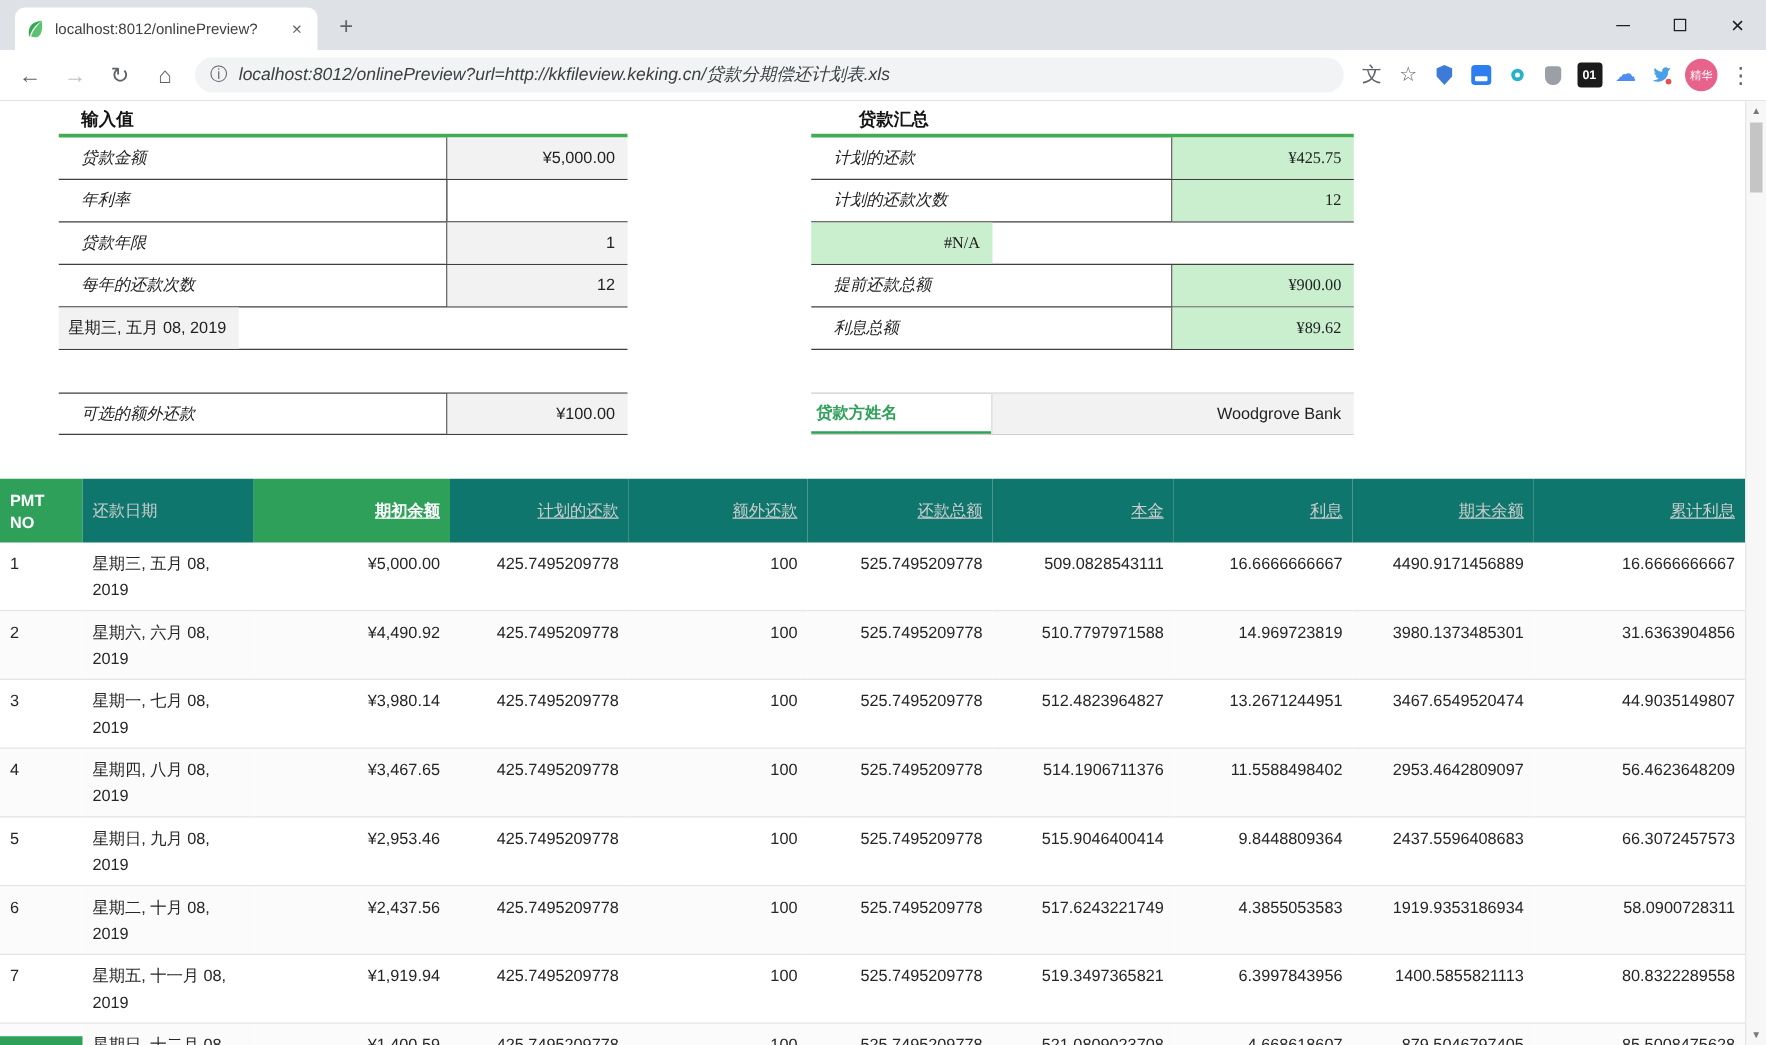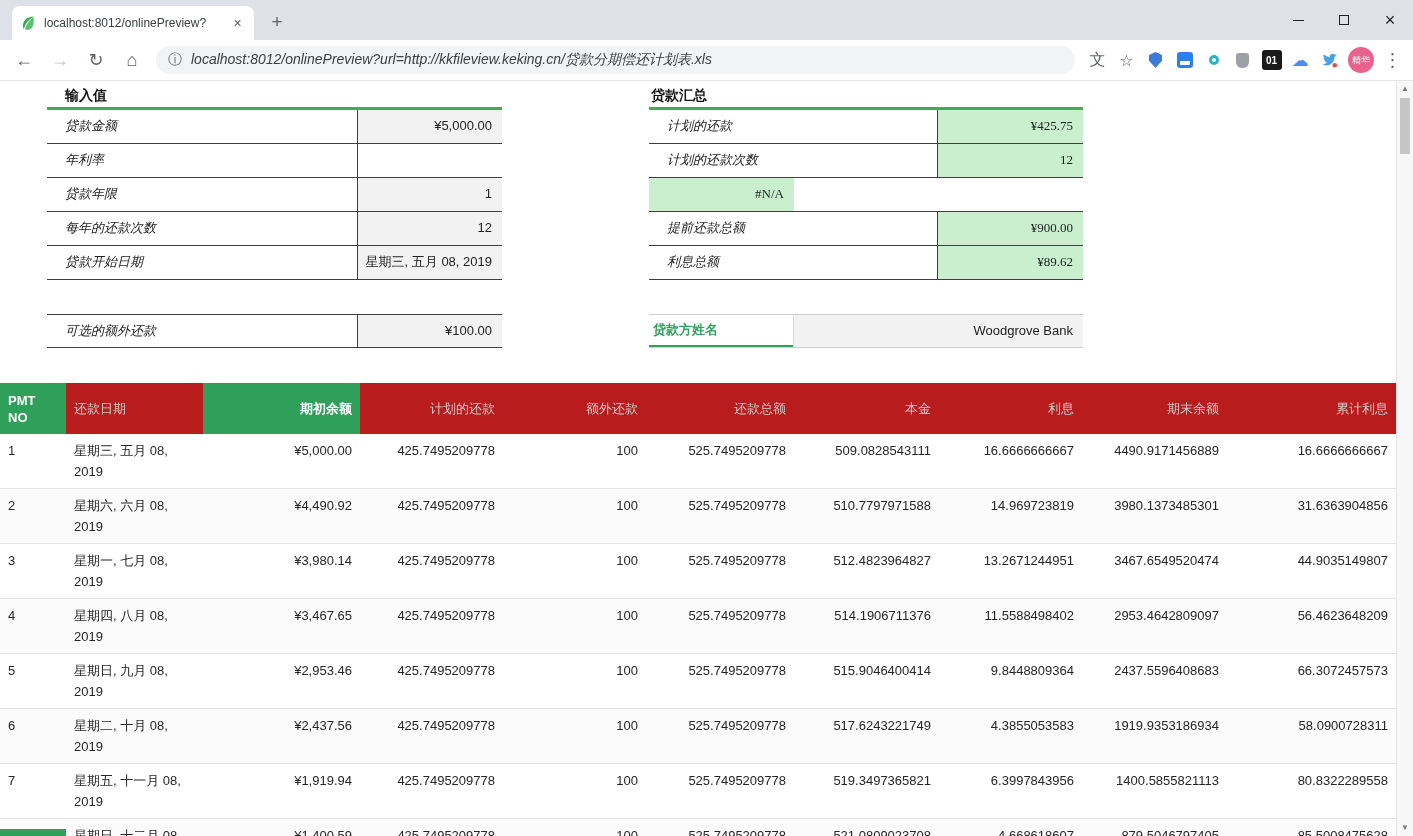--- a/index.html
+++ b/index.html
@@ -62,21 +62,21 @@
   .menu-dots{font-size:18px;}
 
   
   .content{position:absolute;top:81px;left:0;width:1396px;height:755px;background:#fff;overflow:hidden;}
 
   .section{position:absolute;top:4px;}
   .input-section{left:47px;width:455px;}
   .summary-section{left:649px;width:434px;}
   .section-title{font-size:14px;font-weight:bold;color:#141414;height:22px;line-height:20px;}
   .input-section .section-title{padding-left:18px;}
-  .summary-section .section-title{padding-left:2px;}
+  .summary-section .section-title{padding-left:2px;margin-left:36px;}
   .mini-table{border-top:3px solid var(--green-line);}
   .mini-row{display:flex;height:34px;border-bottom:1px solid var(--dark-line);}
   .mini-label{font-style:italic;font-size:13px;color:#222;line-height:32px;padding-left:18px;
     border-right:1px solid var(--dark-line);overflow:hidden;white-space:nowrap;}
   .mini-value{font-size:13px;color:#222;line-height:32px;text-align:right;padding-right:10px;}
   .input-section .mini-label{width:311px;}
   .input-section .mini-value{width:144px;background:var(--value-bg);}
   .summary-section .mini-label{width:289px;}
   .summary-section .mini-value{width:145px;background:var(--summary-bg);font-family:Liberation Serif, serif;}
 
@@ -88,23 +88,23 @@
   .lender-label{width:144px;font-size:13px;font-weight:bold;color:var(--green);
     line-height:30px;padding-left:4px;border-bottom:2px solid var(--green);}
   .lender-value{width:290px;background:var(--value-bg);font-size:13px;color:#222;
     line-height:32px;text-align:right;padding-right:10px;border-left:1px solid #dcdcdc;}
 
   
   .schedule{position:absolute;left:0;top:302px;width:1396px;}
   table{border-collapse:collapse;table-layout:fixed;width:1396px;font-size:13px;}
   th{height:51px;font-size:13px;vertical-align:middle;padding:4px 8px;}
   th.th-green{background:var(--green);color:#fff;font-weight:bold;}
-  th.th-faint{color:#cdcdcd;font-weight:normal;background:#b91c1c;}
+  th.th-faint{color:#cdcdcd;font-weight:normal;background:#0f766e;}
   th.al{text-align:left;}
-  th.ar{text-align:right;}
+  th.ar{text-align:right;text-decoration:underline;}
   th.c0{line-height:17px;}
   td{padding:6px 8px;line-height:21px;vertical-align:top;color:#262626;}
   tbody tr{border-bottom:1px solid #e4e4e4;}
   tbody tr:nth-child(even){background:#fbfbfb;}
   tbody tr:last-child{border-bottom:2px solid #555;}
   td.c0,td.c1{text-align:left;}
   td.c2,td.c3,td.c4,td.c5,td.c6,td.c7,td.c8,td.c9{text-align:right;}
 
   .partial-green{position:absolute;left:0;bottom:0;width:66px;height:7px;background:var(--green);}
 
@@ -205,21 +205,20 @@
             <div class="mini-label">贷款年限</div>
             <div class="mini-value">1</div>
           </div>
 
           <div class="mini-row">
             <div class="mini-label">每年的还款次数</div>
             <div class="mini-value">12</div>
           </div>
 
           <div class="mini-row">
-            <div class="mini-label">贷款开始日期</div>
             <div class="mini-value">星期三, 五月 08, 2019</div>
           </div>
         </div>
       <div class="extra-row">
         <div class="mini-label">可选的额外还款</div>
         <div class="mini-value">¥100.00</div>
       </div>
     </div>
 
     <div class="section summary-section">

